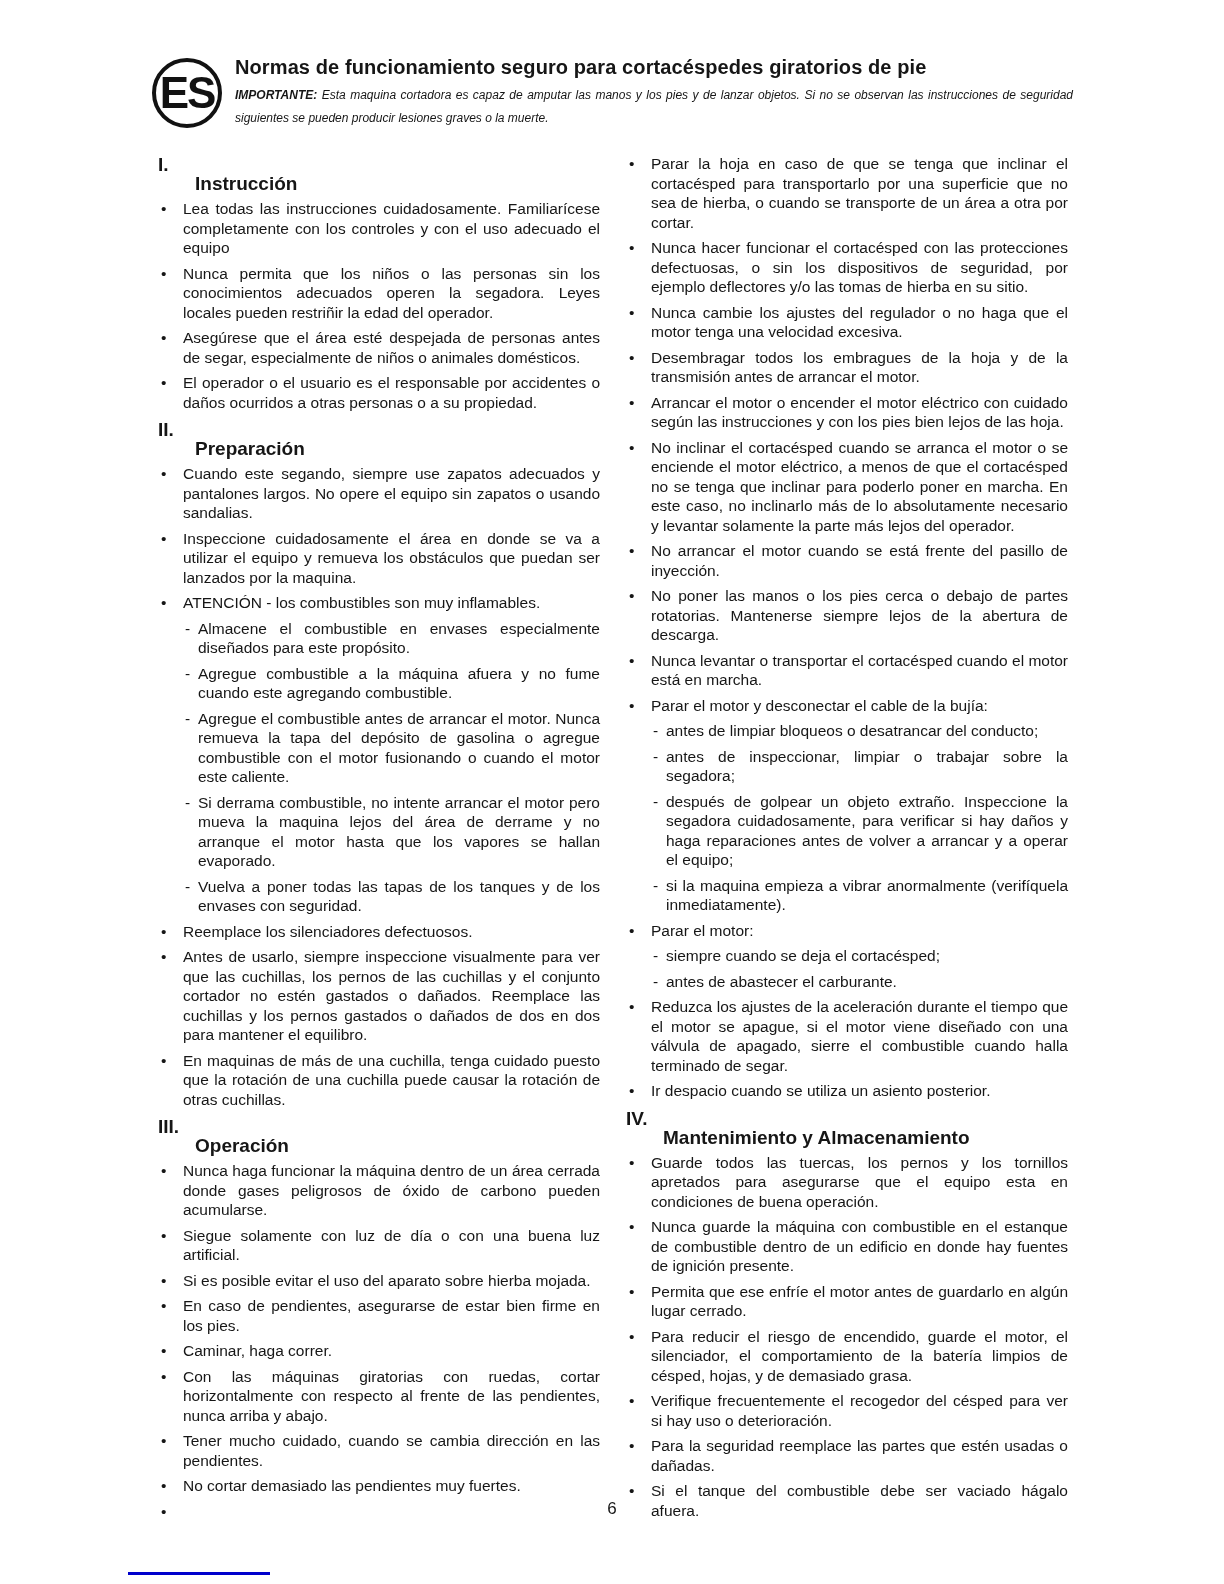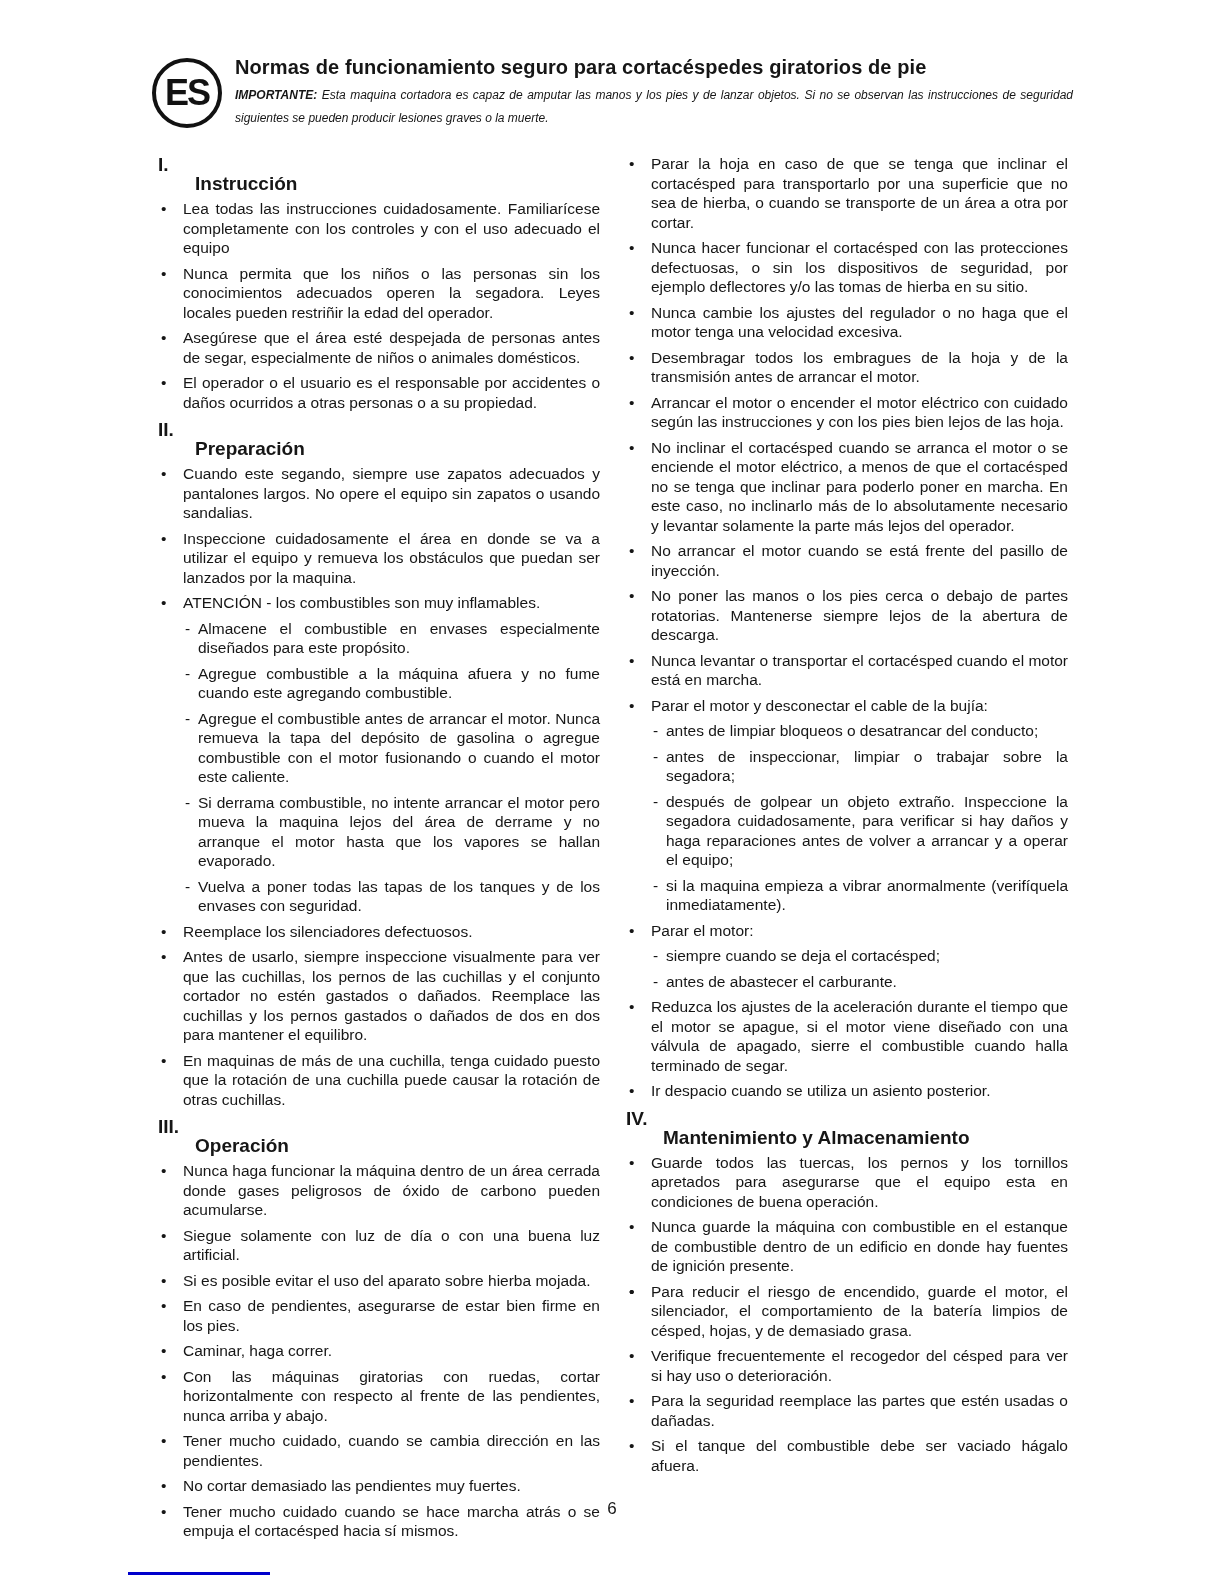--- a/index.html
+++ b/index.html
@@ -23,21 +23,21 @@
   }
   .logo {
     flex: 0 0 auto;
     width: 62px;
     height: 62px;
     border: 4px solid #121212;
     border-radius: 50%;
     display: flex;
     align-items: center;
     justify-content: center;
-    font-size: 36px;
+    font-size: 44px;
     font-weight: bold;
     letter-spacing: -2px;
     margin-top: 2px;
     color: #121212;
   }
   .header-text { flex: 1 1 auto; max-width: 838px; }
   .title {
     font-size: 20px;
     font-weight: bold;
     margin: 0 0 5px 0;
@@ -157,21 +157,21 @@
           <span class="sec-title">Operación</span>
         </div>
         <div class="bullet-item"><span class="marker">•</span><span>Nunca haga funcionar la máquina dentro de un área cerrada donde gases peligrosos de óxido de carbono pueden acumularse.</span></div>
         <div class="bullet-item"><span class="marker">•</span><span>Siegue solamente con luz de día o con una buena luz artificial.</span></div>
         <div class="bullet-item"><span class="marker">•</span><span>Si es posible evitar el uso del aparato sobre hierba mojada.</span></div>
         <div class="bullet-item"><span class="marker">•</span><span>En caso de pendientes, asegurarse de estar bien firme en los pies.</span></div>
         <div class="bullet-item"><span class="marker">•</span><span>Caminar, haga correr.</span></div>
         <div class="bullet-item"><span class="marker">•</span><span>Con las máquinas giratorias con ruedas, cortar horizontalmente con respecto al frente de las pendientes, nunca arriba y abajo.</span></div>
         <div class="bullet-item"><span class="marker">•</span><span>Tener mucho cuidado, cuando se cambia dirección en las pendientes.</span></div>
         <div class="bullet-item"><span class="marker">•</span><span>No cortar demasiado las pendientes muy fuertes.</span></div>
-        <div class="bullet-item"><span class="marker">•</span><span>Tener mucho cuidado cuando se hace marcha atrás o se empuja el cortacésped hacia sí mismos.</span></div>
+        <div class="bullet-item"><span class="marker">•</span></div>
       </div>
     <div class="col" id="col-right">
         <div class="bullet-item"><span class="marker">•</span><span>Parar la hoja en caso de que se tenga que inclinar el cortacésped para transportarlo por una superficie que no sea de hierba, o cuando se transporte de un área a otra por cortar.</span></div>
         <div class="bullet-item"><span class="marker">•</span><span>Nunca hacer funcionar el cortacésped con las protecciones defectuosas, o sin los dispositivos de seguridad, por ejemplo deflectores y/o las tomas de hierba en su sitio.</span></div>
         <div class="bullet-item"><span class="marker">•</span><span>Nunca cambie los ajustes del regulador o no haga que el motor tenga una velocidad excesiva.</span></div>
         <div class="bullet-item"><span class="marker">•</span><span>Desembragar todos los embragues de la hoja y de la transmisión antes de arrancar el motor.</span></div>
         <div class="bullet-item"><span class="marker">•</span><span>Arrancar el motor o encender el motor eléctrico con cuidado según las instrucciones y con los pies bien lejos de las hoja.</span></div>
         <div class="bullet-item"><span class="marker">•</span><span>No inclinar el cortacésped cuando se arranca el motor o se enciende el motor eléctrico, a menos de que el cortacésped no se tenga que inclinar para poderlo poner en marcha. En este caso, no inclinarlo más de lo absolutamente necesario y levantar solamente la parte más lejos del operador.</span></div>
         <div class="bullet-item"><span class="marker">•</span><span>No arrancar el motor cuando se está frente del pasillo de inyección.</span></div>
         <div class="bullet-item"><span class="marker">•</span><span>No poner las manos o los pies cerca o debajo de partes rotatorias. Mantenerse siempre lejos de la abertura de descarga.</span></div>
@@ -185,21 +185,21 @@
         <div class="dash-item"><span class="marker">-</span><span>siempre cuando se deja el cortacésped;</span></div>
         <div class="dash-item"><span class="marker">-</span><span>antes de abastecer el carburante.</span></div>
         <div class="bullet-item"><span class="marker">•</span><span>Reduzca los ajustes de la aceleración durante el tiempo que el motor se apague, si el motor viene diseñado con una válvula de apagado, sierre el combustible cuando halla terminado de segar.</span></div>
         <div class="bullet-item"><span class="marker">•</span><span>Ir despacio cuando se utiliza un asiento posterior.</span></div>
         <div class="section-heading">
           <span class="sec-num">IV.</span>
           <span class="sec-title">Mantenimiento y Almacenamiento</span>
         </div>
         <div class="bullet-item"><span class="marker">•</span><span>Guarde todos las tuercas, los pernos y los tornillos apretados para asegurarse que el equipo esta en condiciones de buena operación.</span></div>
         <div class="bullet-item"><span class="marker">•</span><span>Nunca guarde la máquina con combustible en el estanque de combustible dentro de un edificio en donde hay fuentes de ignición presente.</span></div>
-        <div class="bullet-item"><span class="marker">•</span></div>
+        <div class="bullet-item"><span class="marker">•</span><span>Permita que ese enfríe el motor antes de guardarlo en algún lugar cerrado.</span></div>
         <div class="bullet-item"><span class="marker">•</span><span>Para reducir el riesgo de encendido, guarde el motor, el silenciador, el comportamiento de la batería limpios de césped, hojas, y de demasiado grasa.</span></div>
         <div class="bullet-item"><span class="marker">•</span><span>Verifique frecuentemente el recogedor del césped para ver si hay uso o deterioración.</span></div>
         <div class="bullet-item"><span class="marker">•</span><span>Para la seguridad reemplace las partes que estén usadas o dañadas.</span></div>
         <div class="bullet-item"><span class="marker">•</span><span>Si el tanque del combustible debe ser vaciado hágalo afuera.</span></div>
       </div>
   </div>
 
   <div class="page-number">6</div>
 
   <div class="blue-line"></div>

